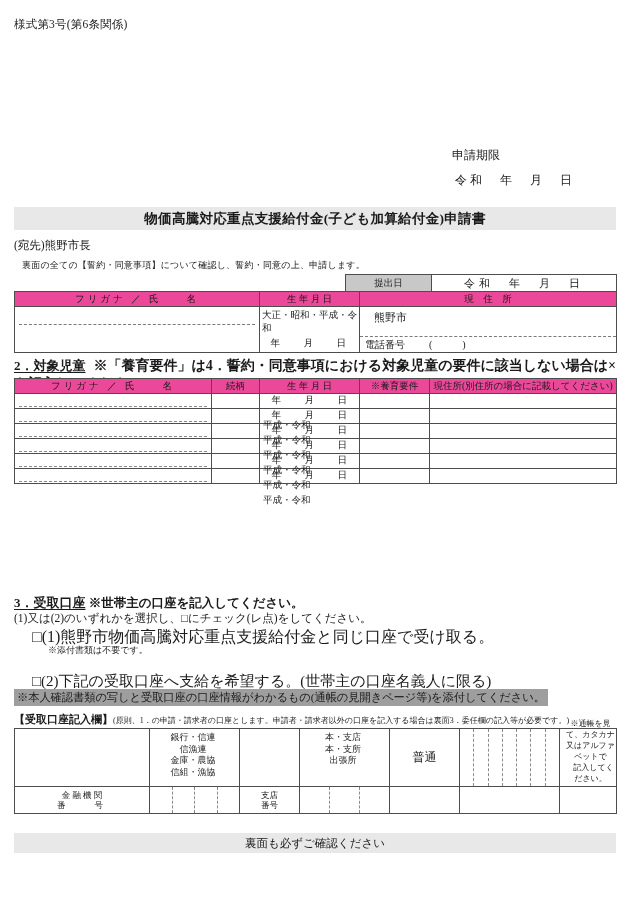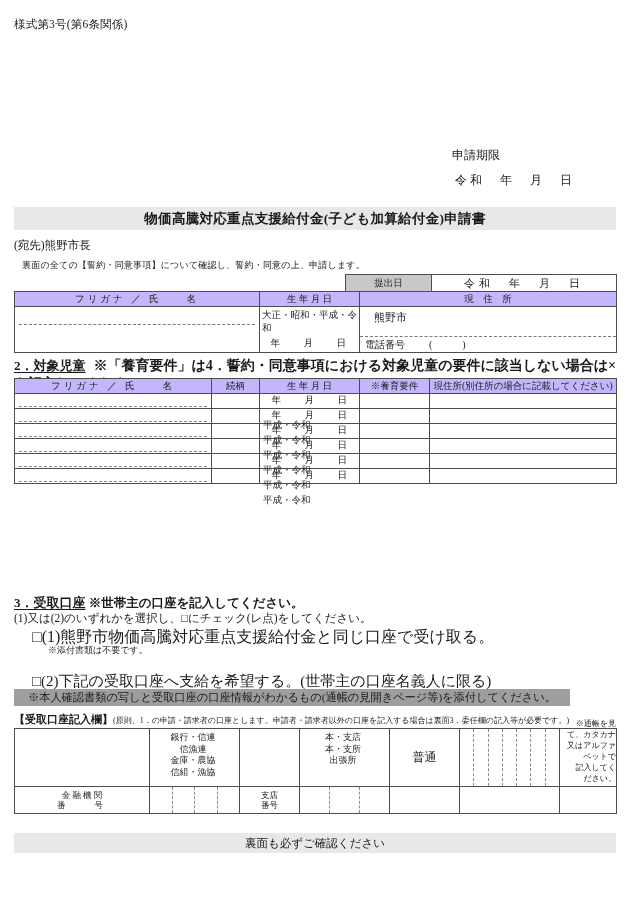--- a/index.html
+++ b/index.html
@@ -94,21 +94,21 @@
     table-layout: fixed;
     font-size: 10px;
   }
   table.grid td {
     border: 1px solid #4d4d4d;
     padding: 0;
     vertical-align: middle;
     text-align: center;
   }
   .hdr {
-    background: #c4b5fd;
+    background: #ec4899;
     font-size: 9.5px;
     height: 14px;
   }
   .sp { letter-spacing: 3px; }
 
   
   #tbl-submit { left: 345px; top: 274px; width: 271px; }
   #tbl-submit td { height: 17px; }
   #tbl-submit .lbl { background: #c8c8c8; font-size: 9.5px; }
   #tbl-submit .val { font-size: 11px; letter-spacing: 4px; }
@@ -179,21 +179,21 @@
   .line-sel {
     position: absolute; left: 14px; top: 611px; font-size: 11.5px;
   }
   .opt1 { position: absolute; left: 32px; top: 627px; font-size: 16px; }
   .opt1-note { position: absolute; left: 48px; top: 644px; font-size: 9px; }
   .opt2 { position: absolute; left: 32px; top: 672px; font-size: 15px; text-align: center; }
   .highlight-note {
     position: absolute; left: 14px; top: 689px;
     background: #9e9e9e;
     font-size: 11.3px;
-    padding: 1px 14px;
+    padding: 1px 3px;
     letter-spacing: -0.1px;
   }
 
   
   .bank-caption {
     position: absolute; left: 14px; top: 712px; font-size: 11px; font-weight: bold;
   }
   .bank-caption .fine { font-size: 8px; font-weight: normal; }
   #tbl-bank { left: 14px; top: 728px; width: 602px; }
   #tbl-bank td { height: 13px; }
@@ -205,21 +205,21 @@
     padding-right: 3px !important;
     height: 57px;
     vertical-align: top !important;
     padding-top: 3px !important;
   }
   .futsu { font-size: 12px; height: 57px; }
   .numcell { height: 57px; }
   .kana-cell { height: 57px; position: relative; }
   .kana-cell .kn {
     position: absolute; left: 5px; bottom: 2px;
-    font-size: 8px; text-align: right; line-height: 11px;
+    font-size: 8px; text-align: center; line-height: 11px;
   }
   .acct-boxes {
     display: flex;
     height: 57px;
   }
   .acct-boxes i {
     flex: 1;
     border-right: 1px dashed #8a8a8a;
   }
   .acct-boxes i:last-child { border-right: none; }

